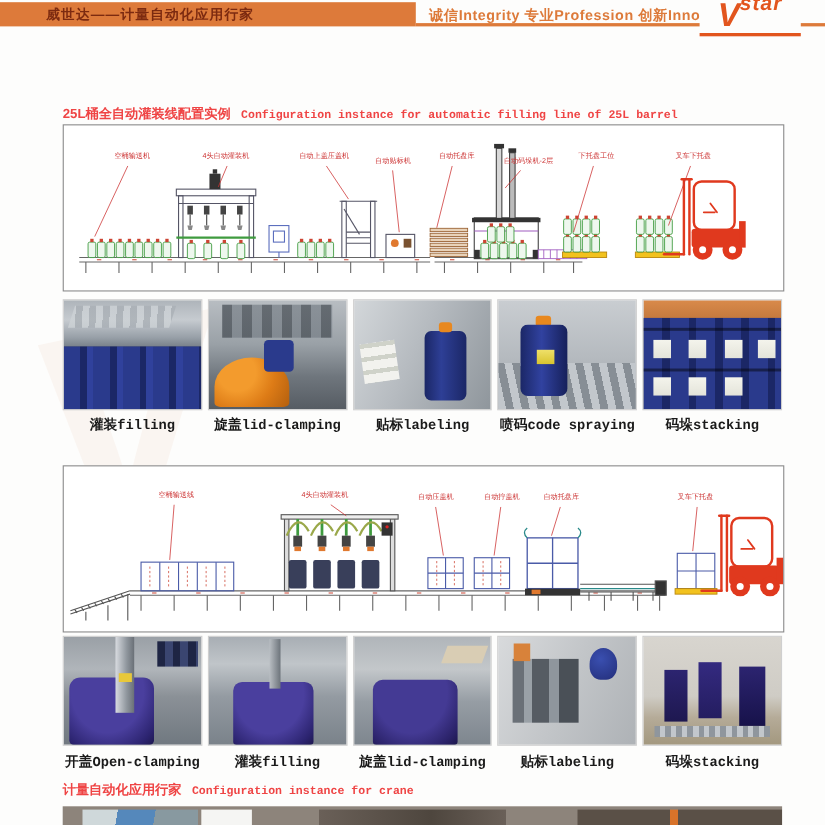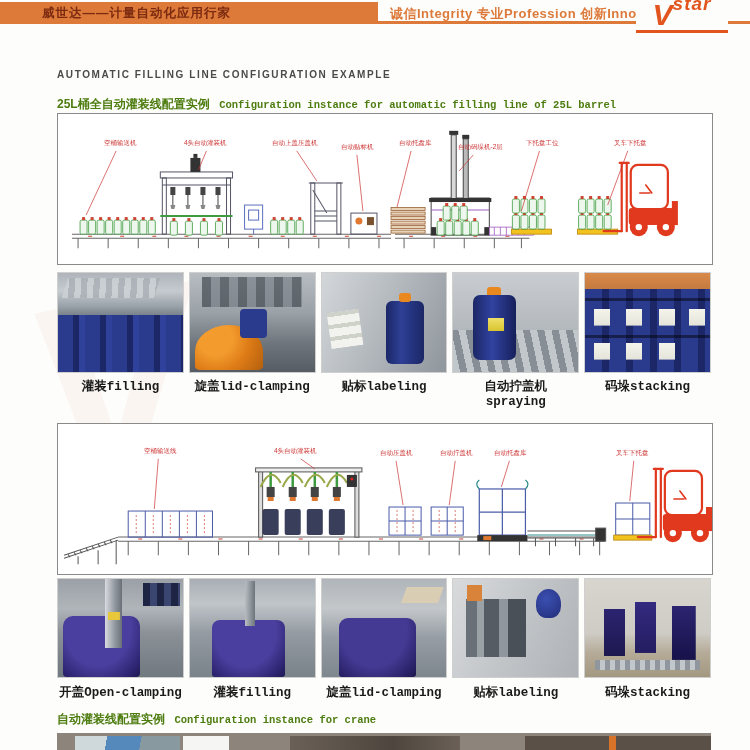--- a/index.html
+++ b/index.html
@@ -12,21 +12,21 @@
   .slogan{position:absolute;left:390px;top:5px;color:#dd7a3a;font-weight:bold;font-size:13px;letter-spacing:.5px;}
   .header-rule{position:absolute;left:378px;top:21px;width:372px;height:3px;background:#dd7a3a;}
   .logo{position:absolute;left:636px;top:0;width:92px;height:30px;background:#fdfdfc;
         color:#e2551e;font-style:italic;font-weight:bold;border-bottom:3px solid #e2551e;
         display:flex;align-items:flex-end;justify-content:center;line-height:1;}
   .logo .v{font-size:30px;} .logo .rest{font-size:19px;letter-spacing:1px;padding-bottom:17px;}
   
   .title-zh{position:absolute;left:55px;top:34px;font-size:28px;font-weight:600;color:#d2491e;letter-spacing:2px;}
   .title-en{position:absolute;left:57px;top:69px;font-size:10px;font-weight:bold;color:#4a4a4a;letter-spacing:1.6px;}
   
-  .sec-heading{position:absolute;left:57px;white-space:nowrap;color:#4d7c0f;}
+  .sec-heading{position:absolute;left:57px;white-space:nowrap;color:#ef4444;}
   .sec-heading .zh{font-size:12px;font-weight:bold;}
   .sec-heading .en{font-size:10.5px;font-family:"Liberation Mono","DejaVu Sans Mono",monospace;font-weight:bold;margin-left:5px;}
   
   .diagram{position:absolute;left:57px;width:654px;height:150px;border:1px solid #8a8a8a;background:#fff;}
   .diagram svg{position:absolute;left:0;top:0;width:100%;height:100%;}
   .dlabel{position:absolute;font-size:6.5px;color:#cc3333;white-space:nowrap;line-height:1;}
   
   .photo-row{position:absolute;left:57px;width:654px;display:flex;gap:5px;}
   .photo{position:relative;flex:1;border:1px solid #cfcfcf;overflow:hidden;background:#9aa0a6;}
   .caption-row{position:absolute;left:57px;width:654px;display:flex;gap:5px;}
@@ -123,21 +123,20 @@
   <div class="brand-bar">
     <span>威世达——计量自动化应用行家</span>
   </div>
   <div class="slogan">诚信Integrity 专业Profession 创新Innovation</div>
   <div class="header-rule"></div>
   <div class="logo">
     <span class="v">V</span>
     <span class="rest">star</span>
   </div>
 
-  <div class="title-en">AUTOMATIC FILLING LINE CONFIGURATION EXAMPLE</div>
 
   <div class="sec-heading" style="top:94px;">
     <span class="zh">25L桶全自动灌装线配置实例</span>
     <span class="en">Configuration instance for automatic filling line of 25L barrel</span>
   </div>
 
   <div class="diagram" style="top:113px;">
     <svg viewBox="0 0 652 148">
       <defs>
         <g id="gcan" stroke="#3f9b3f" fill="#eef7ee" stroke-width="0.8">
@@ -310,21 +309,21 @@
       </div>
     <div class="photo p4">
         <div class="deco cap4"></div>
       </div>
     <div class="photo p5"></div>
   </div>
   <div class="caption-row" style="top:378px;">
     <div>灌装filling</div>
     <div>旋盖lid-clamping</div>
     <div>贴标labeling</div>
-    <div>自动拧盖机 spraying</div>
+    <div>喷码code spraying</div>
     <div>码垛stacking</div>
   </div>
 
 
   <div class="diagram" style="top:423px;">
     <svg viewBox="0 0 652 148">
 
       <g stroke="#555" fill="none" stroke-width="1">
         <line x1="6" y1="130" x2="60" y2="112"></line>
           <line x1="6" y1="133" x2="60" y2="115"></line>
@@ -447,21 +446,21 @@
   </div>
   <div class="caption-row" style="top:684px;align-items:flex-end;">
     <div>开盖Open-clamping</div>
     <div>灌装filling</div>
     <div>旋盖lid-clamping</div>
     <div>贴标labeling</div>
     <div>码垛stacking</div>
   </div>
 
   <div class="sec-heading" style="top:709px;">
-    <span class="zh">自动灌装线配置实例</span>
+    <span class="zh">计量自动化应用行家</span>
     <span class="en">Configuration instance for crane</span>
   </div>
 
   <div class="strip">
     <div class="deco s1"></div>
     <div class="deco s2"></div>
     <div class="deco s3"></div>
     <div class="deco s4"></div>
   </div>
 

